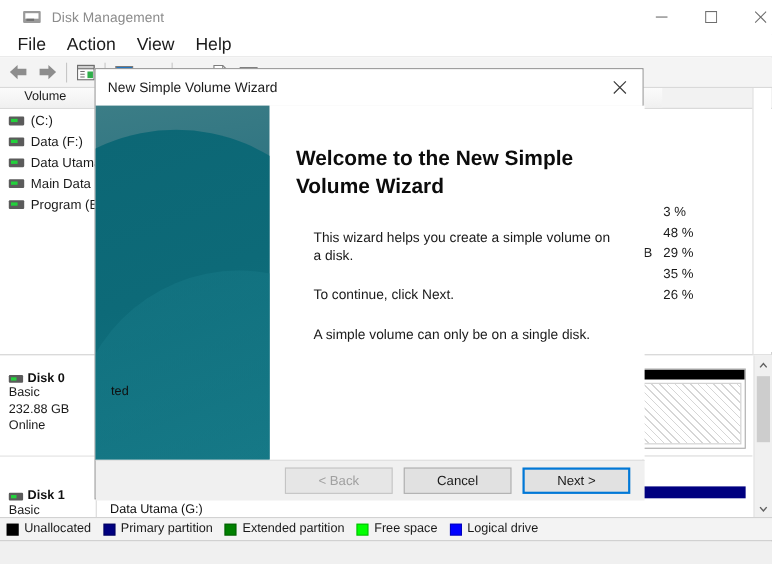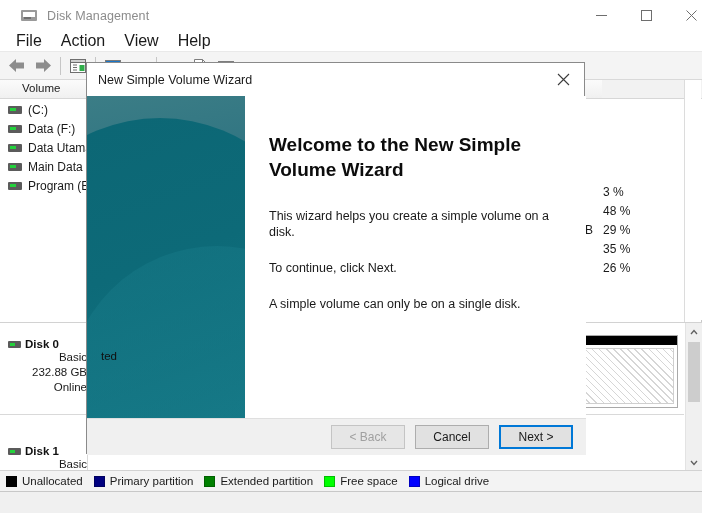--- a/index.html
+++ b/index.html
@@ -167,21 +167,21 @@
     display: flex; align-items: center;
   }
   .disk-ico {
     width: 13px; height: 7px; background: #5b5b5b;
     position: relative; margin-right: 4px; border-radius: 1px;
   }
   .disk-ico::after {
     content: ""; position: absolute; left: 2px; top: 2px;
     width: 5px; height: 3px; background: #23d13c;
   }
-  .dl-line { font-size: 11.5px; color: #1a1a1a; line-height: 15px; text-align: right; }
+  .dl-line { font-size: 11.5px; color: #1a1a1a; line-height: 15px; }
 
   .part-area { flex: 1; padding: 6px 6px 6px 8px; display: flex; gap: 5px; }
   .partition {
     border: 1px solid #a9a9a9;
     background: #ffffff;
     position: relative;
     padding: 2px 4px;
     overflow: hidden;
   }
   .part-cap {
@@ -288,35 +288,35 @@
     flex: 1; padding: 36px 26px 0 24px;
   }
   #wiz-heading {
     font-size: 19px; font-weight: bold; color: #0c0c0c;
     line-height: 25px;
     margin: 0 0 26px 0;
     max-width: 260px;
   }
   .wiz-para {
     font-size: 12.5px; color: #1a1a1a;
-    margin: 0 0 20px 0; line-height: 16px;
+    margin: 0 0 20px 16px; line-height: 16px;
   }
 
   #wiz-footer {
     position: absolute; left: 0; top: 355px;
     width: 499px; height: 37px;
     background: #f0f0f0;
     border-top: 1px solid #dfdfdf;
     display: flex; align-items: center;
     justify-content: flex-end;
     padding-right: 13px;
     gap: 10px;
   }
   .wiz-btn {
-    width: 74px; height: 24px;
+    width: 98px; height: 24px;
     font-size: 12px;
     background: #e1e1e1;
     border: 1px solid #adadad;
     color: #1a1a1a;
     display: flex; align-items: center; justify-content: center;
     font-family: "Liberation Sans", sans-serif;
   }
   .wiz-btn.disabled { color: #a0a0a0; background: #e6e6e6; border-color: #c4c4c4; }
   .wiz-btn.default {
     border: 2px solid #0078d7;
@@ -495,20 +495,26 @@
     </div>
 
     <div class="disk-row" style="top:113px;height:40px">
       <div class="disk-label">
         <div class="dl-title">
           <span class="disk-ico"></span>
           <span>Disk 1</span>
         </div>
         <div class="dl-line">Basic</div>
       </div>
+      <div class="part-area">
+        <div class="partition" style="width:100%;border:none;padding:0">
+          <div class="part-cap" style="height:11px"></div>
+          <div class="part-text" style="margin-top:15px;padding-left:4px">Data Utama (G:)</div>
+        </div>
+      </div>
     </div>
 
     <div class="vscroll" style="top:0;height:148px">
       <div class="vs-arrow">
         <svg width="8" height="6" viewBox="0 0 8 6">
           <path d="M1 5 L4 1.5 L7 5" stroke="currentColor" fill="none" stroke-width="1.3"></path>
         </svg>
       </div>
       <div class="vs-thumb" style="top:19px;height:60px"></div>
       <div class="vs-arrow" style="position:absolute;bottom:0;left:0;right:0">

